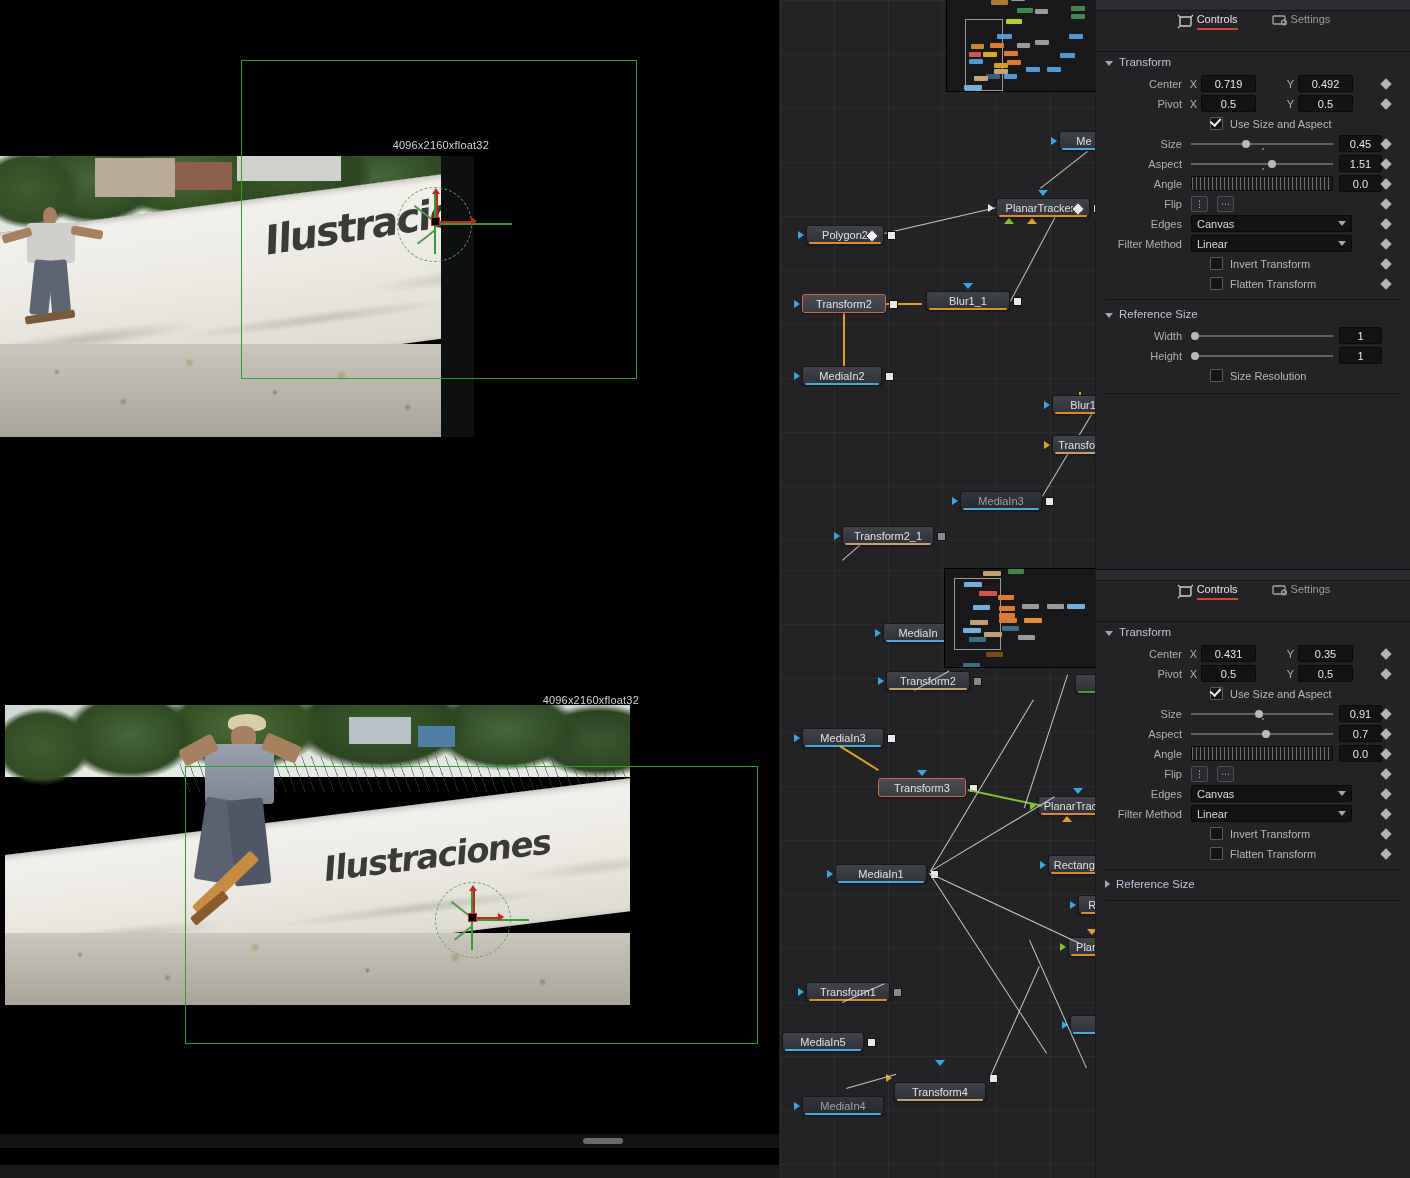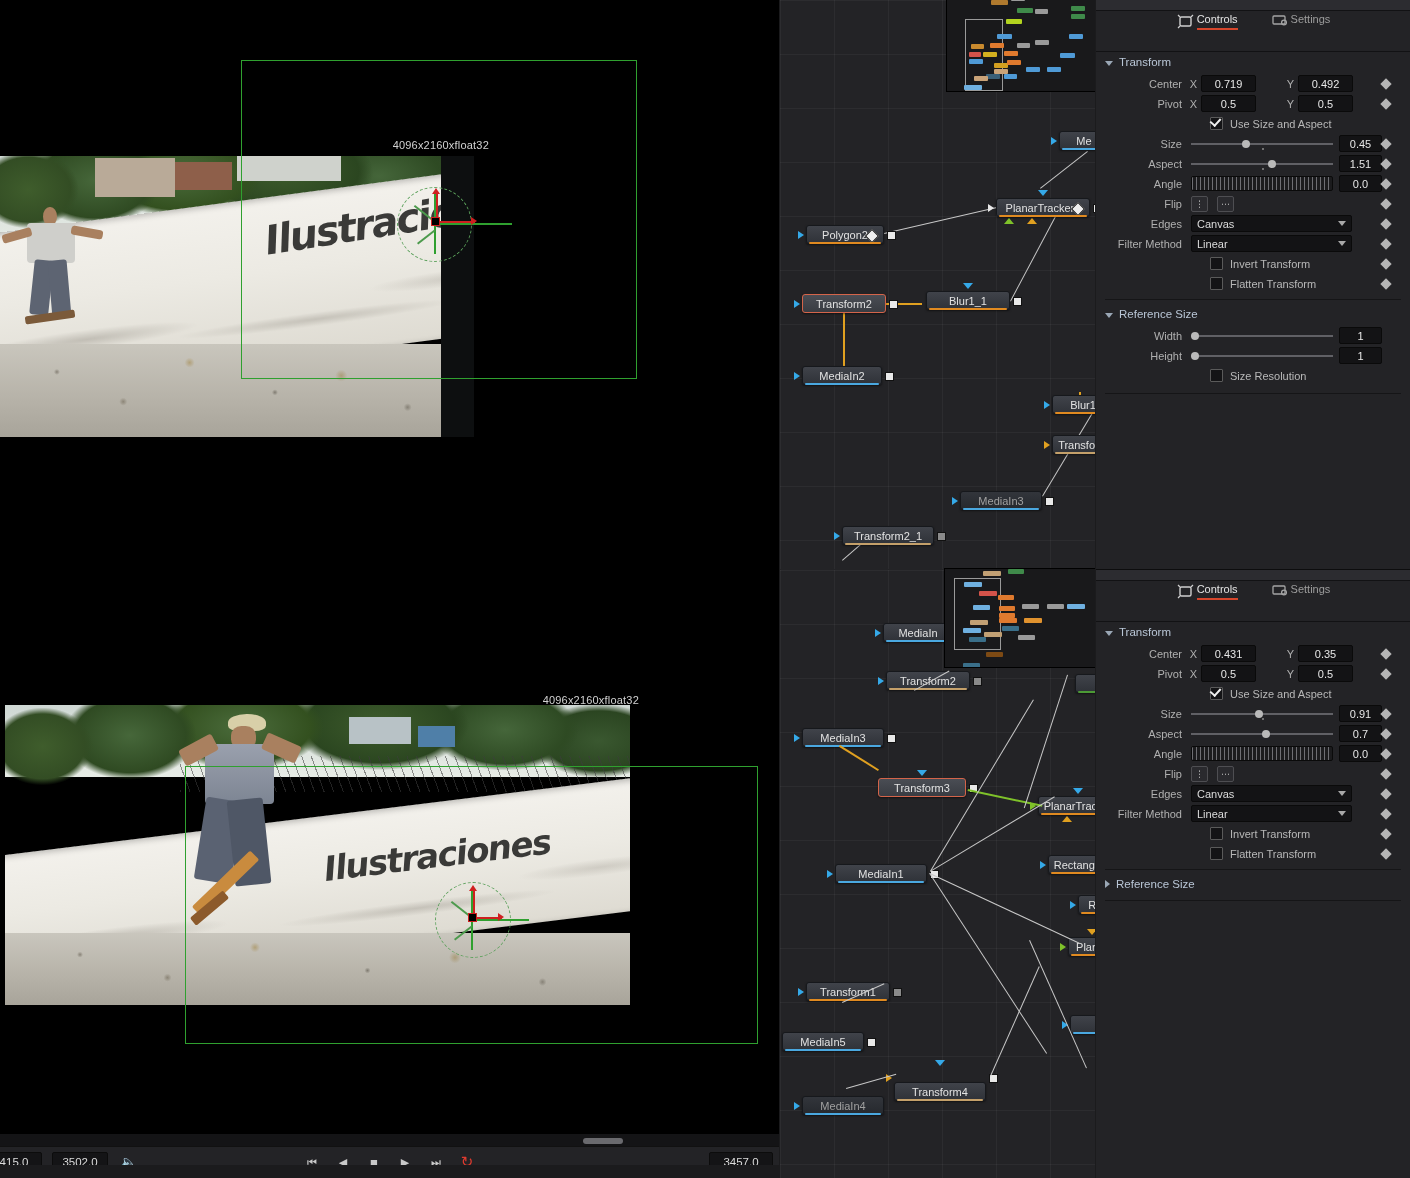--- a/index.html
+++ b/index.html
@@ -272,34 +272,20 @@
         <div style="position:absolute;left:469px;top:315px;width:0;height:0;border-left:4px solid transparent;border-right:4px solid transparent;border-bottom:6px solid #cf2020;"></div>
         <div class="ax-box" style="left:468px;top:343px;"></div>
       </div>
 
     </div>
 
     <div class="scrollrow" style="top:1133px;">
       <div class="scrollthumb" style="left:583px;width:40px;"></div>
     </div>
 
-    <div class="transport" style="top:1146px;">
-      <div class="tc-field" style="margin-left:-14px;">415.0</div>
-      <div class="tc-field" style="margin-left:10px;">3502.0</div>
-      <div style="margin-left:12px;color:#cfcfcf;font-size:14px;">🔈</div>
-      <div class="tp-btns" id="tpBtns">
-          <div class="tpb">⏮</div>
-          <div class="tpb">◀</div>
-          <div class="tpb" style="font-size: 13px;">■</div>
-          <div class="tpb">▶</div>
-          <div class="tpb">⏭</div>
-          <div class="tpb" style="color: rgb(224, 59, 47); font-size: 15px;">↻</div>
-        </div>
-      <div class="tc-field" style="position:absolute;right:6px;min-width:62px;height:19px;">3457.0</div>
-    </div>
     <div class="statusbar"></div>
   </div>
 
   <div class="flow">
     <div class="flow-half" id="flowTop">
       <div class="grid"></div>
 
       <div class="wire" style="left:104px;top:233px;width:118px;transform:rotate(-13deg);"></div>
       <div class="wire yel" style="left:106px;top:303px;width:36px;"></div>
       <div class="wire yel" style="left:63px;top:366px;width:58px;transform:rotate(-90deg);transform-origin:0 0;"></div>

